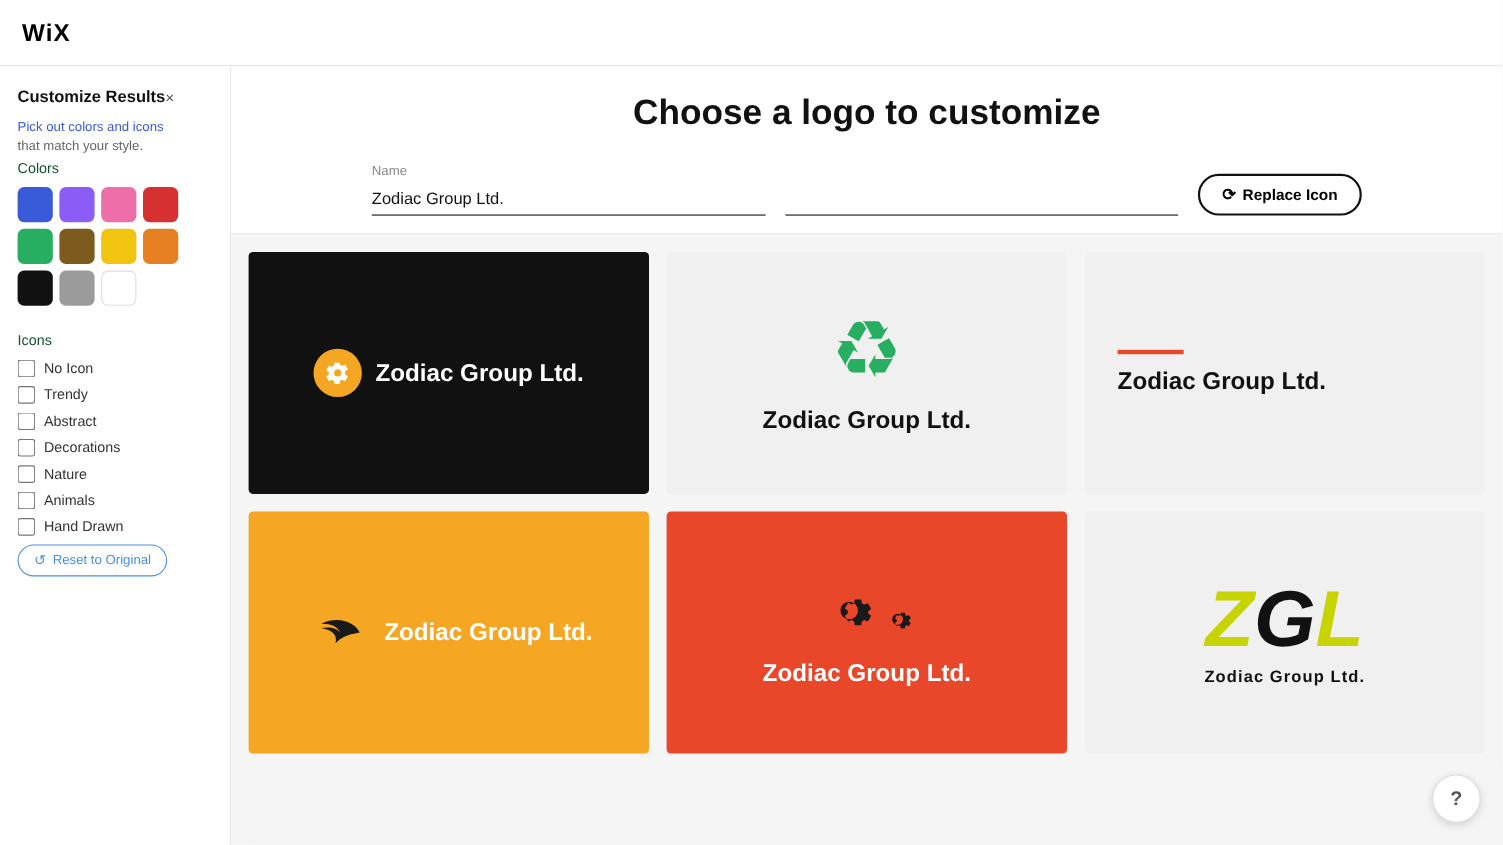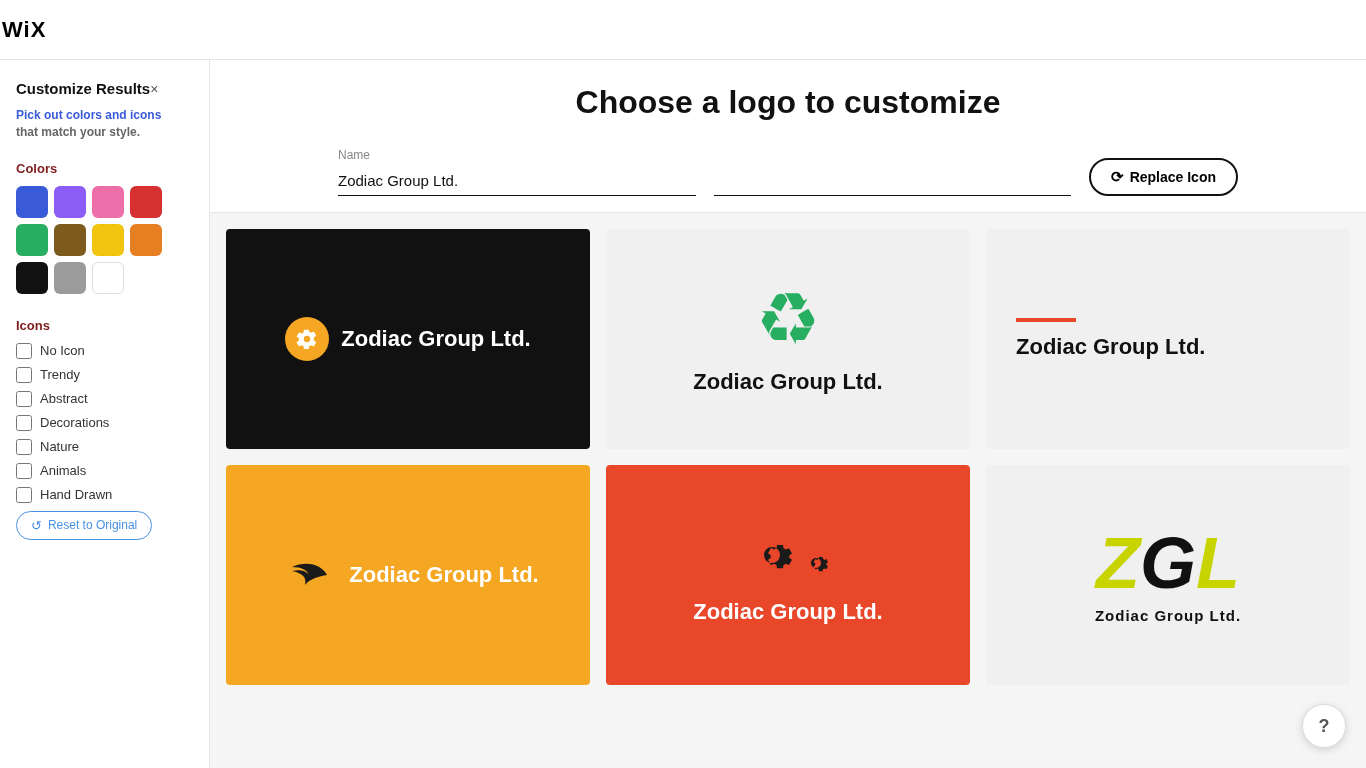--- a/index.html
+++ b/index.html
@@ -4,21 +4,21 @@
   <style>
     * { box-sizing: border-box; margin: 0; padding: 0; }
     body { font-family: 'Helvetica Neue', Arial, sans-serif; background: #fff; width: 1366px; height: 768px; overflow: hidden; }
 
     
     #topbar {
       height: 60px;
       border-bottom: 1px solid #e5e5e5;
       display: flex;
       align-items: center;
-      padding: 0 2px;
+      padding: 0 20px;
       background: #fff;
     }
     #topbar .wix-logo {
       font-size: 22px;
       font-weight: 700;
       color: #000;
       letter-spacing: 1px;
     }
 
     
@@ -53,28 +53,27 @@
       cursor: pointer;
       font-size: 14px;
       color: #555;
       background: none;
       border: none;
     }
     .sidebar-subtitle {
       font-size: 12px;
       color: #666;
       line-height: 1.4;
-      margin-bottom: 20px;
-      font-weight: bold;
+      margin-bottom: 4px;
     }
 
     .section-label {
       font-size: 13px;
-      font-weight: 700;
-      color: #7f1d1d;
+      font-weight: 400;
+      color: #14532d;
       margin-bottom: 10px;
     }
 
     
     .color-grid {
       display: grid;
       grid-template-columns: repeat(4, 32px);
       gap: 6px;
       margin-bottom: 24px;
     }

